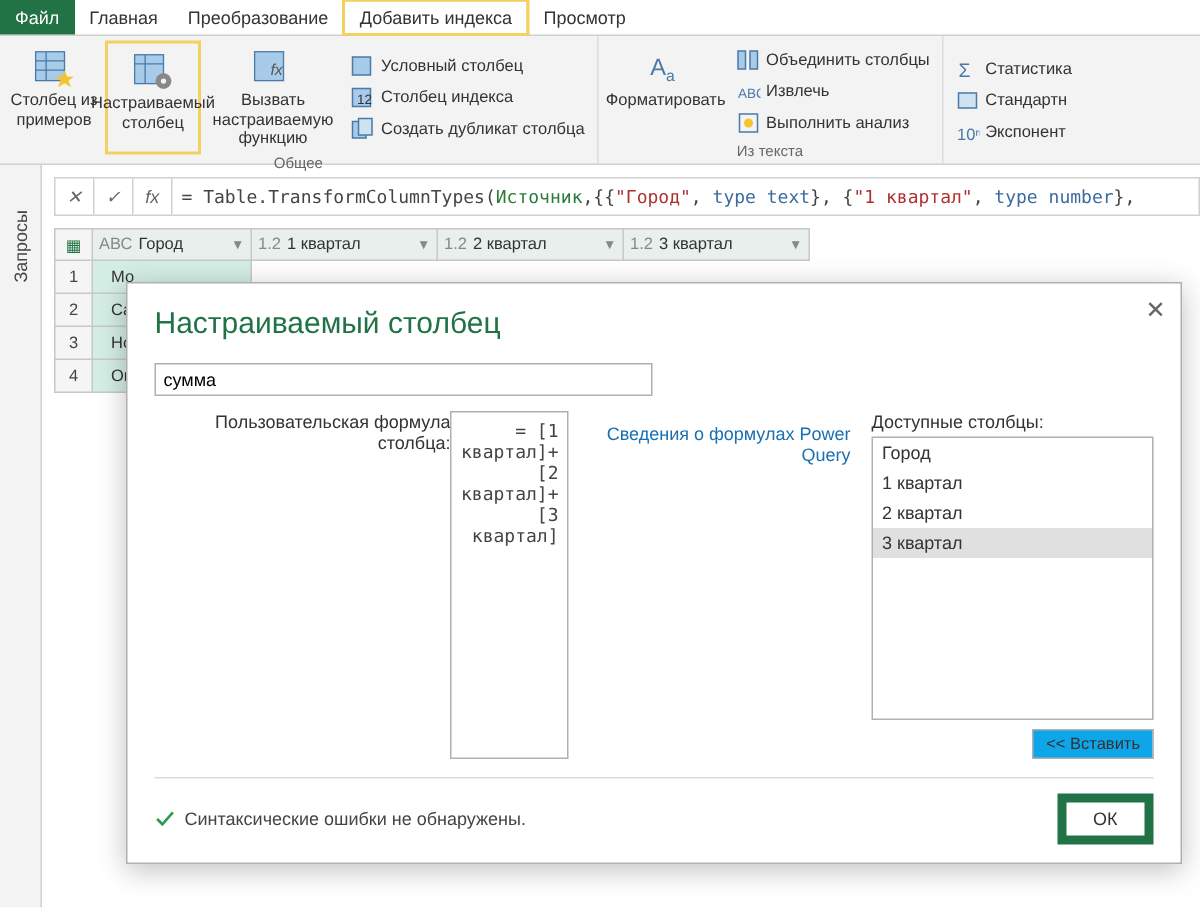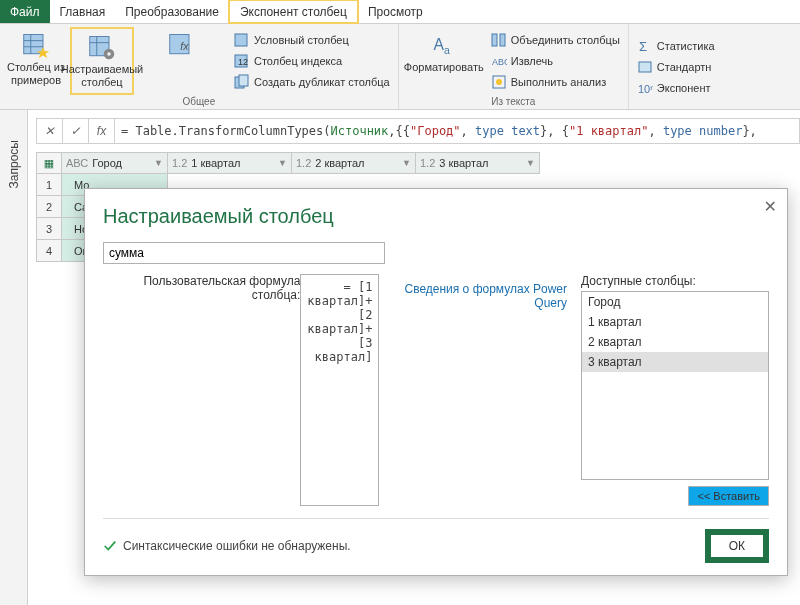--- a/index.html
+++ b/index.html
@@ -205,21 +205,21 @@
   .dlg-close {
     position: absolute;
     right: 10px; top: 8px;
     font-size: 16px;
     color: #666;
     cursor: pointer;
   }
   .dlg-title { font-size: 20px; color: #217346; font-weight: 400; margin-bottom: 14px; }
   .dlg-label { font-size: 12px; color: #333; margin-bottom: 3px; }
   .dlg-input {
-    width: 282px;
+    width: 332px;
     border: 1px solid #b0b0b0;
     padding: 3px 5px;
     font-size: 12px;
     margin-bottom: 10px;
   }
   .dlg-row { display: flex; gap: 14px; flex: 1; }
   .dlg-col-left { flex: 1; display: flex; flex-direction: row; text-align: right; }
   .dlg-col-right { width: 188px; display: flex; flex-direction: column; }
   .formula-box {
     border: 1px solid #b0b0b0;
@@ -269,21 +269,21 @@
   }
   .dlg-btn.primary { border-color: #217346; }
 </style>
 </head>
 <body>
 
 <div class="tabs">
   <div class="tab file">Файл</div>
   <div class="tab">Главная</div>
   <div class="tab">Преобразование</div>
-  <div class="tab active highlight">Экспонент столбец</div>
+  <div class="tab active highlight">Добавить индекса</div>
   <div class="tab">Просмотр</div>
 </div>
 
 <div class="ribbon">
   <div class="grp">
     <div class="grp-row">
       <div class="bigbtn">
         <svg viewBox="0 0 32 32">
             <rect x="2" y="4" width="22" height="22" fill="#a7cbe8" stroke="#4a7aa8"></rect>
             <line x1="2" y1="11" x2="24" y2="11" stroke="#4a7aa8"></line>
@@ -301,20 +301,21 @@
             <circle cx="24" cy="24" r="6" fill="#888"></circle>
             <circle cx="24" cy="24" r="2" fill="#f3f3f3"></circle>
           </svg>
         <span>Настраиваемый столбец</span>
       </div>
       <div class="bigbtn" style="width:92px">
         <svg viewBox="0 0 32 32">
             <rect x="2" y="4" width="22" height="22" fill="#a7cbe8" stroke="#4a7aa8"></rect>
             <text x="14" y="22" font-size="12" font-style="italic" fill="#555">fx</text>
           </svg>
+        <span>Вызвать настраиваемую функцию</span>
       </div>
       <div class="stack">
         <div class="smbtn">
             <svg viewBox="0 0 16 16">
               <rect x="1" y="2" width="12" height="12" fill="#a7cbe8" stroke="#4a7aa8"></rect>
             </svg>
             <span>Условный столбец</span>
           </div>
         <div class="smbtn">
             <svg viewBox="0 0 16 16">

